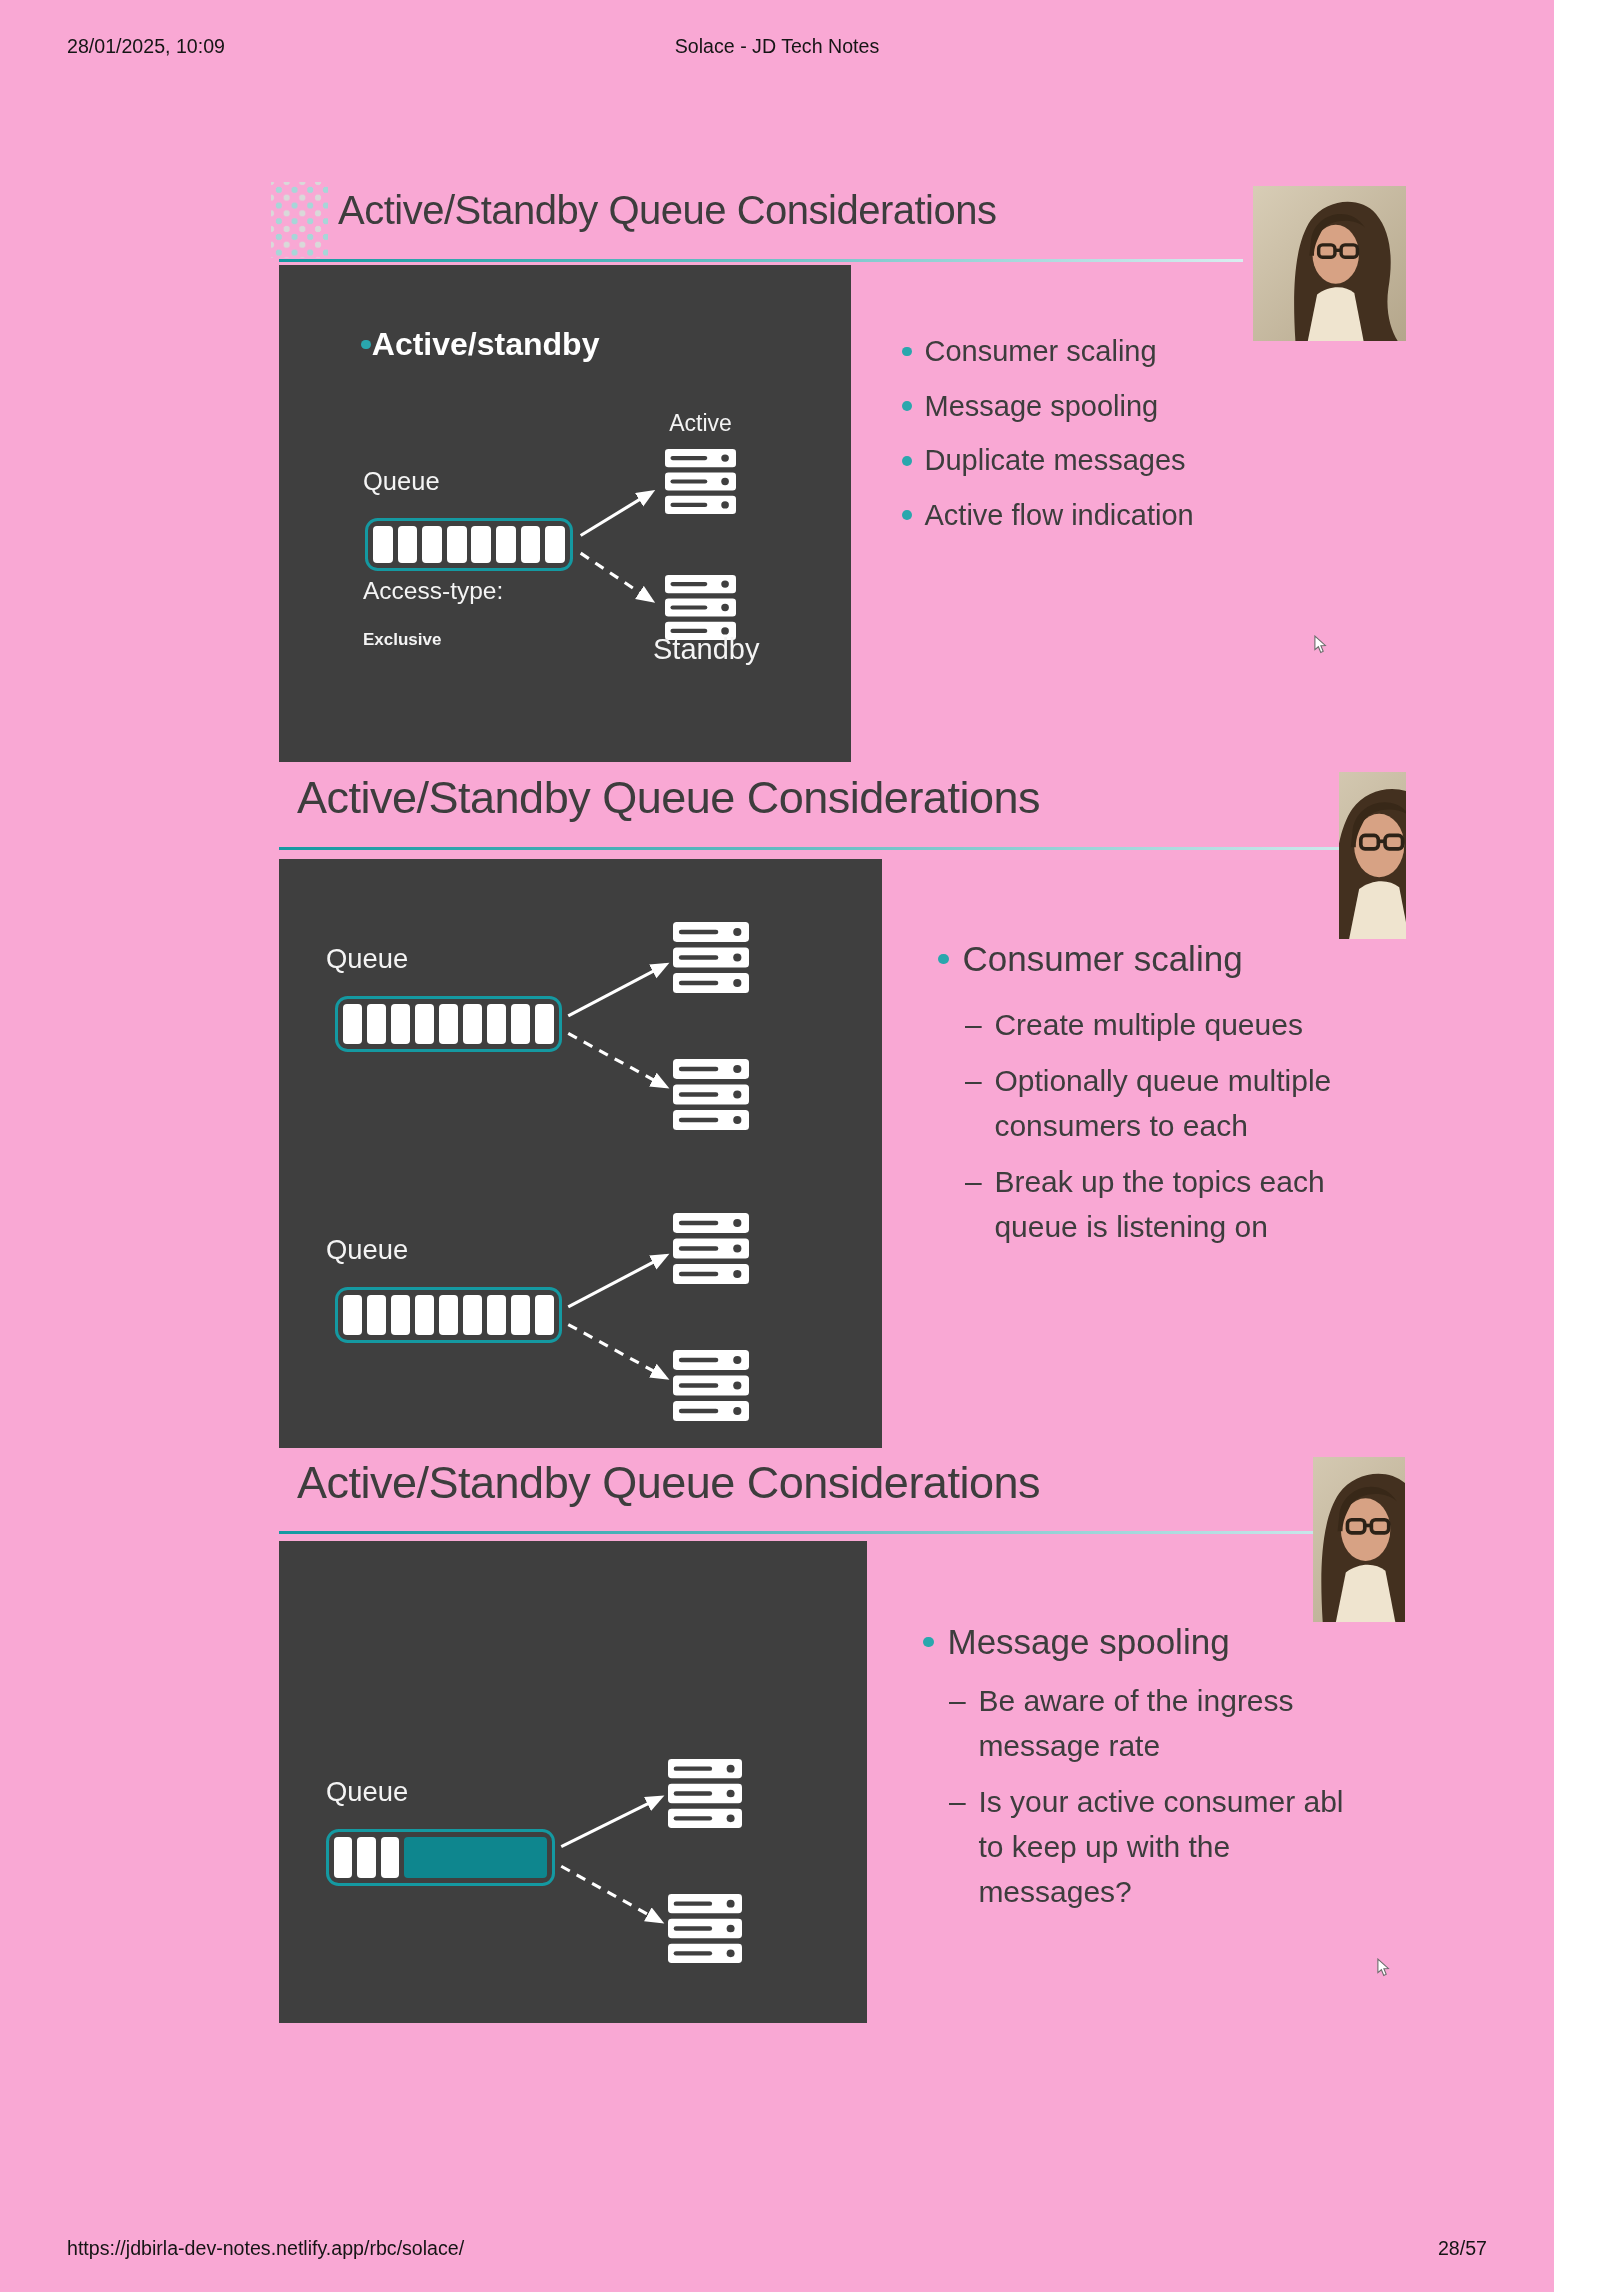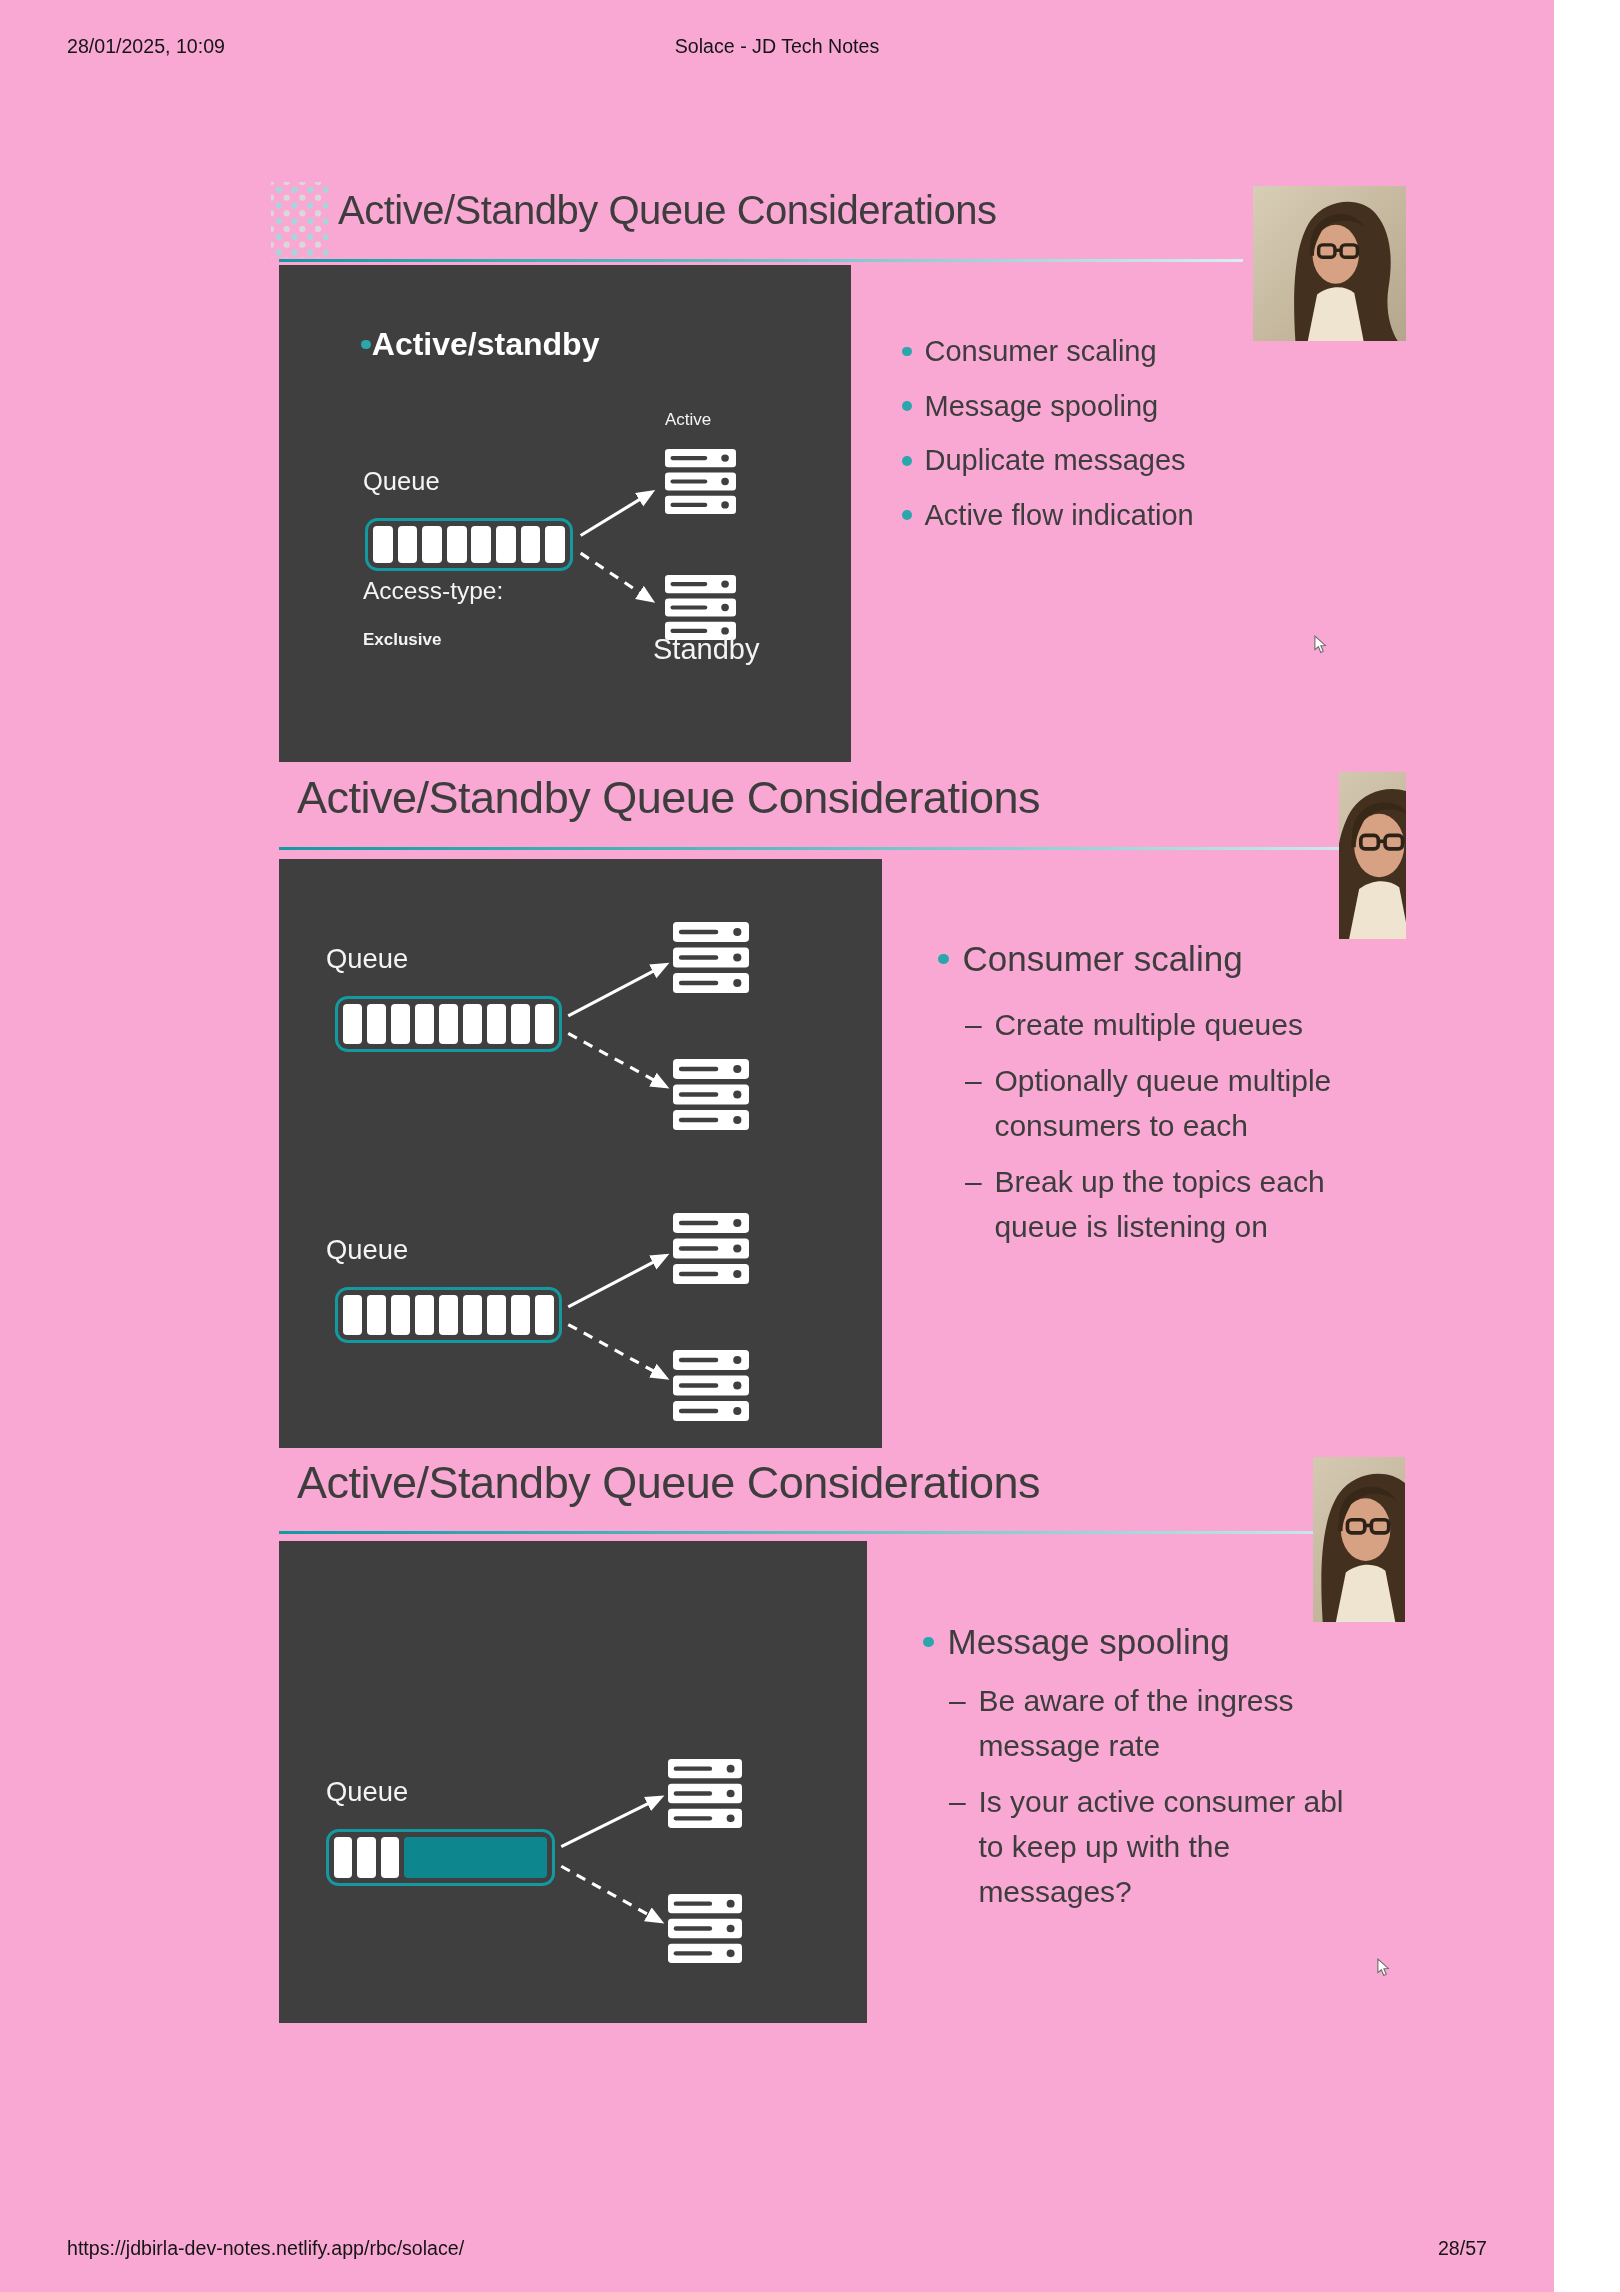--- a/index.html
+++ b/index.html
@@ -96,21 +96,21 @@
         <path d="M42,70 C50,64 60,64 66,69 L72,100 L36,100 Z" fill="#efe4cf"></path>
       </svg>
     </div>
 
     <div class="panel" style="left:279px;top:265px;width:572px;height:497px">
       <div class="panel-heading" style="left:82px;top:61px">
         <span class="dot"></span>
         <span>Active/standby</span>
       </div>
 
-      <div class="ptext" style="left:386px;top:145px;width:71px;font-size:17px">Active</div>
+      <div class="ptext" style="left:386px;top:145px;width:71px;text-align:center;font-size:23px">Active</div>
       <span class="server" style="left:386px;top:184px;width:71px;height:65px">
           <svg viewBox="0 0 52 50" preserveAspectRatio="none">
             <g fill="#ffffff">
               <rect x="0" y="0" width="52" height="14" rx="2.5"></rect>
               <rect x="0" y="18" width="52" height="14" rx="2.5"></rect>
               <rect x="0" y="36" width="52" height="14" rx="2.5"></rect>
             </g>
             <g fill="#3f3f3f">
               <rect x="4" y="5.4" width="27" height="3.2" rx="1.6"></rect>
               <circle cx="44" cy="7" r="2.8"></circle>

